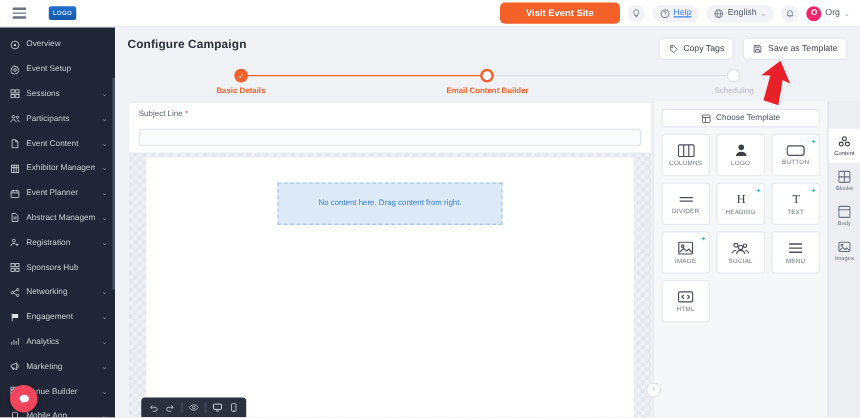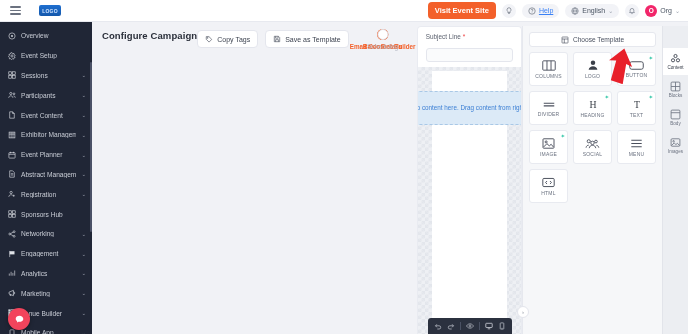--- a/index.html
+++ b/index.html
@@ -21,21 +21,21 @@
   .brand-logo {
     margin-left: 18px; width: 22px; height: 11px; border-radius: 2px;
     background: linear-gradient(180deg,#1f6fd0 0%,#1458ab 100%);
     display: flex; align-items: center; justify-content: center;
     font-size: 5px; color: #cfe3ff; letter-spacing: .2px; font-weight: bold;
   }
   .top-spacer { flex: 1 1 auto; }
   .topbar-right { display: flex; align-items: center; gap: 6px; padding-right: 2px; }
   .visit-btn {
     background: #f3602a; color: #fff; font-size: 7.5px; font-weight: bold;
-    border-radius: 4px; padding: 4px 7px; white-space: nowrap; cursor: pointer;
+    border-radius: 4px; padding: 4px 21px; white-space: nowrap; cursor: pointer;
   }
   .pill {
     display: flex; align-items: center; gap: 3px; background: #f2f3f7;
     border-radius: 9px; padding: 3px 6px; font-size: 7px; color: #4b5563; cursor: pointer;
   }
   .pill.circle { border-radius: 50%; padding: 0; width: 14px; height: 14px;
     justify-content: center; }
   .ic { width: 8px; height: 8px; display:inline-block; }
   .ic svg { width: 8px; height: 8px; display: block; }
   .help-txt { color: #3b82f6; text-decoration: underline; font-size: 7px; }
@@ -66,21 +66,21 @@
   .sidebar-scroll { position: absolute; right: 0.5px; top: 40px; width: 1.5px;
     height: 170px; background: #4a5166; border-radius: 1px; }
   .chat-fab {
     position: absolute; left: 8px; bottom: 4px; width: 22px; height: 22px;
     border-radius: 50%; background: #f2445c; display: flex; align-items: center;
     justify-content: center; cursor: pointer; box-shadow: 0 1px 4px rgba(0,0,0,.35); z-index: 9;
   }
   .chat-fab svg { width: 11px; height: 11px; }
 
   
-  .main { flex: 1 1 auto; display: flex; flex-direction: row; min-width: 0;
+  .main { flex: 1 1 auto; display: flex; flex-direction: column; min-width: 0;
     background: #f1f2f6; position: relative; }
   .main-head { display: flex; align-items: flex-start; padding: 8px 10px 0 10px;
     flex: 0 0 auto; }
   .page-title { font-size: 9.5px; font-weight: bold; color: #2a2f3a; letter-spacing: .1px; }
   .head-spacer { flex: 1 1 auto; }
   .head-actions { display: flex; gap: 7px; }
   .ghost-btn {
     display: flex; align-items: center; gap: 4px; background: #fff; border: 1px solid #e4e6ed;
     border-radius: 4px; padding: 4px 7px; font-size: 7px; color: #3d4350; cursor: pointer;
     white-space: nowrap;

